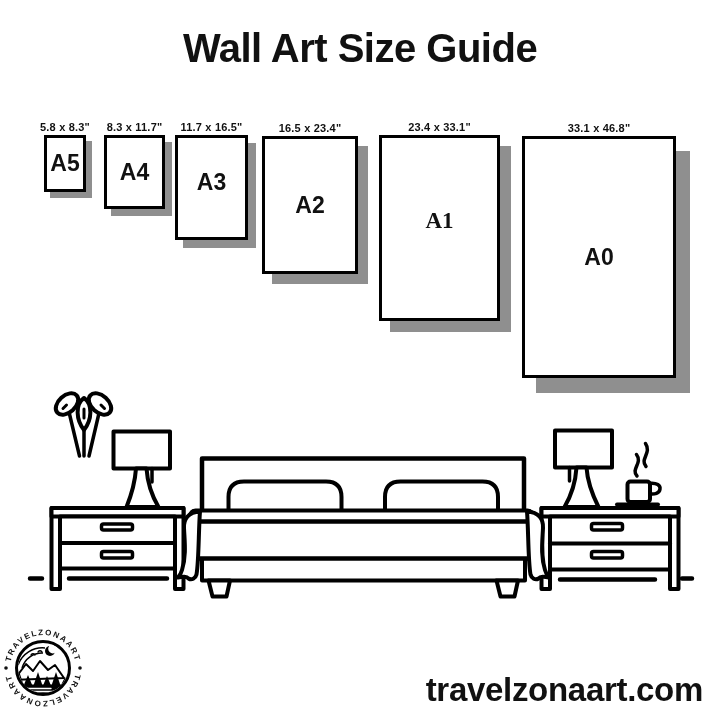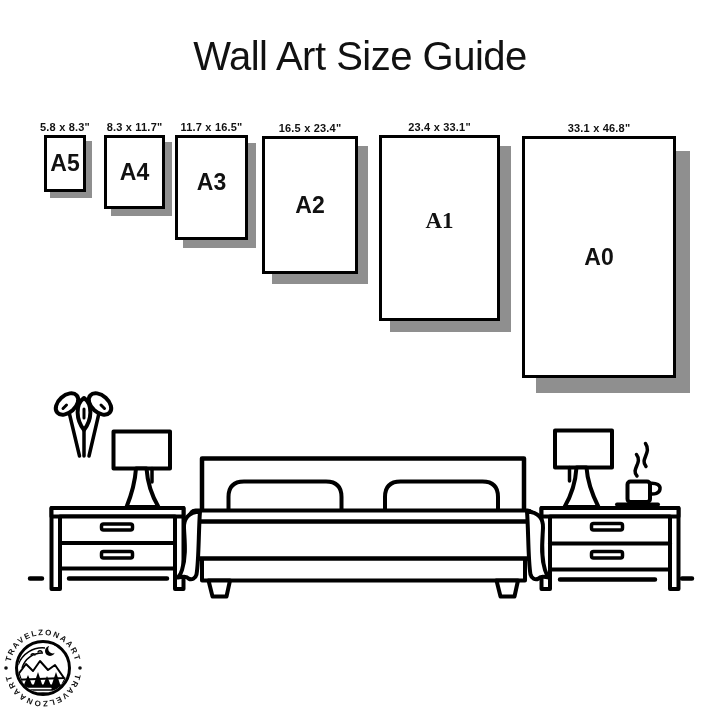--- a/index.html
+++ b/index.html
@@ -1,22 +1,22 @@
 <!DOCTYPE html>
 <html><head>
 <meta charset="utf-8">
 <style>
   * { box-sizing: border-box; margin: 0; padding: 0; }
   html,body { background:#fff; }
   body { font-family: "Liberation Sans", sans-serif; }
   .canvas { position:relative; width:720px; height:720px; background:#fff; overflow:hidden; }
 
   .page-title {
-    position:absolute; top:34px; left:0; right:0;
-    text-align:center; font-size:40px; font-weight:400;
+    position:absolute; top:26px; left:0; right:0;
+    text-align:center; font-size:40px; font-weight:700;
     letter-spacing:-0.5px; color:#111;
   }
 
   .frame {
     position:absolute; background:#fff; border:3px solid #000;
     display:flex; align-items:center; justify-content:center;
   }
   .frame .frame-letter { font-size:23px; font-weight:700; color:#111; }
   .frame .size-label {
     position:absolute; bottom:calc(100% + 5px); left:50%;
@@ -169,14 +169,15 @@
         <path d="M27,48 A21,21 0 0 1 48,33"></path>
       </g>
       <path d="M36,35 q2,-2.5 4,0 M43,32 q2,-2.5 4,0" stroke="#000" stroke-width="1.3" fill="none" stroke-linecap="round"></path>
       <path d="M19,60 L31,44 L38,51 L45,41 L53,50 L60,45 L69,58 Z" fill="#fff" stroke="#000" stroke-width="2" stroke-linejoin="round"></path>
       <path fill="#000" d="M24,51 L19,66 L29,66 Z M33,55 L28,67 L38,67 Z M43,52 L38,67 L48,67 Z M52,56 L47,68 L57,68 Z M61,52 L56,67 L66,67 Z M70,57 L65,67 L75,67 Z"></path>
       <rect x="18" y="64.5" width="60" height="12" fill="#000"></rect>
       <path d="M21,68.5 H56 M33,71.5 H66 M26,74.5 H50" stroke="#fff" stroke-width="1.4" stroke-linecap="round"></path>
     </g>
   </svg>
 
+  <div class="website-url">travelzonaart.com</div>
 
 </div>
 
 </body></html>

